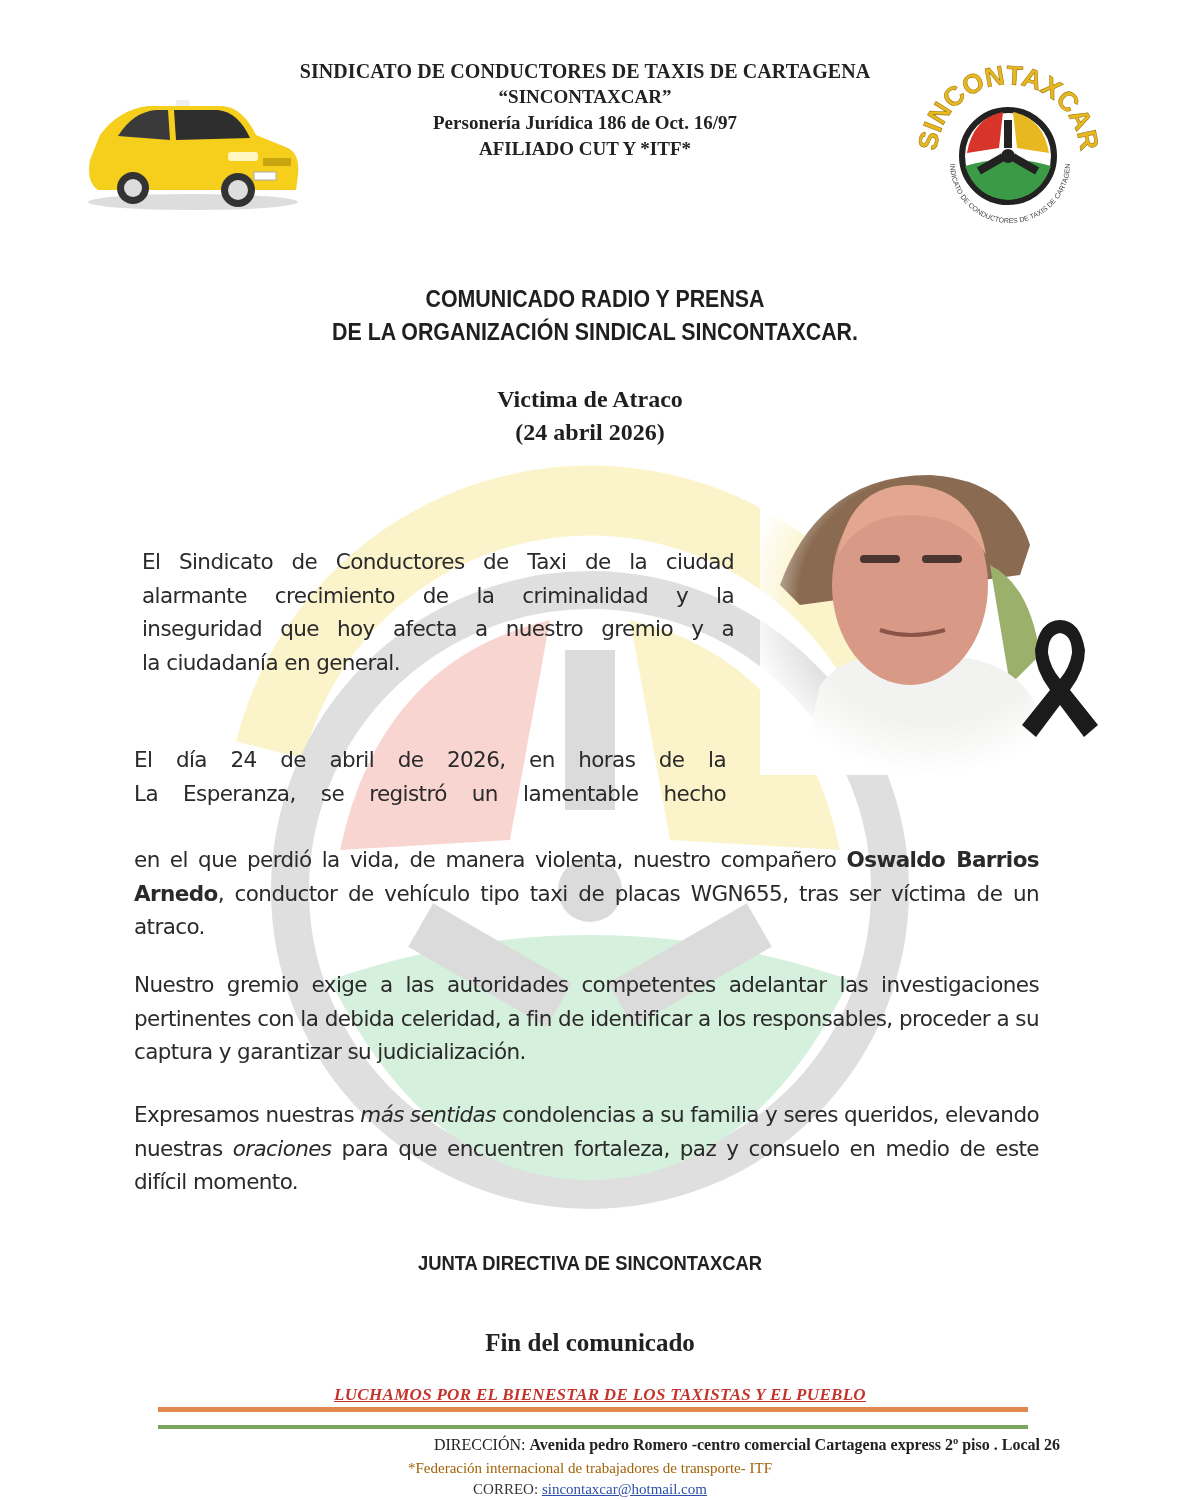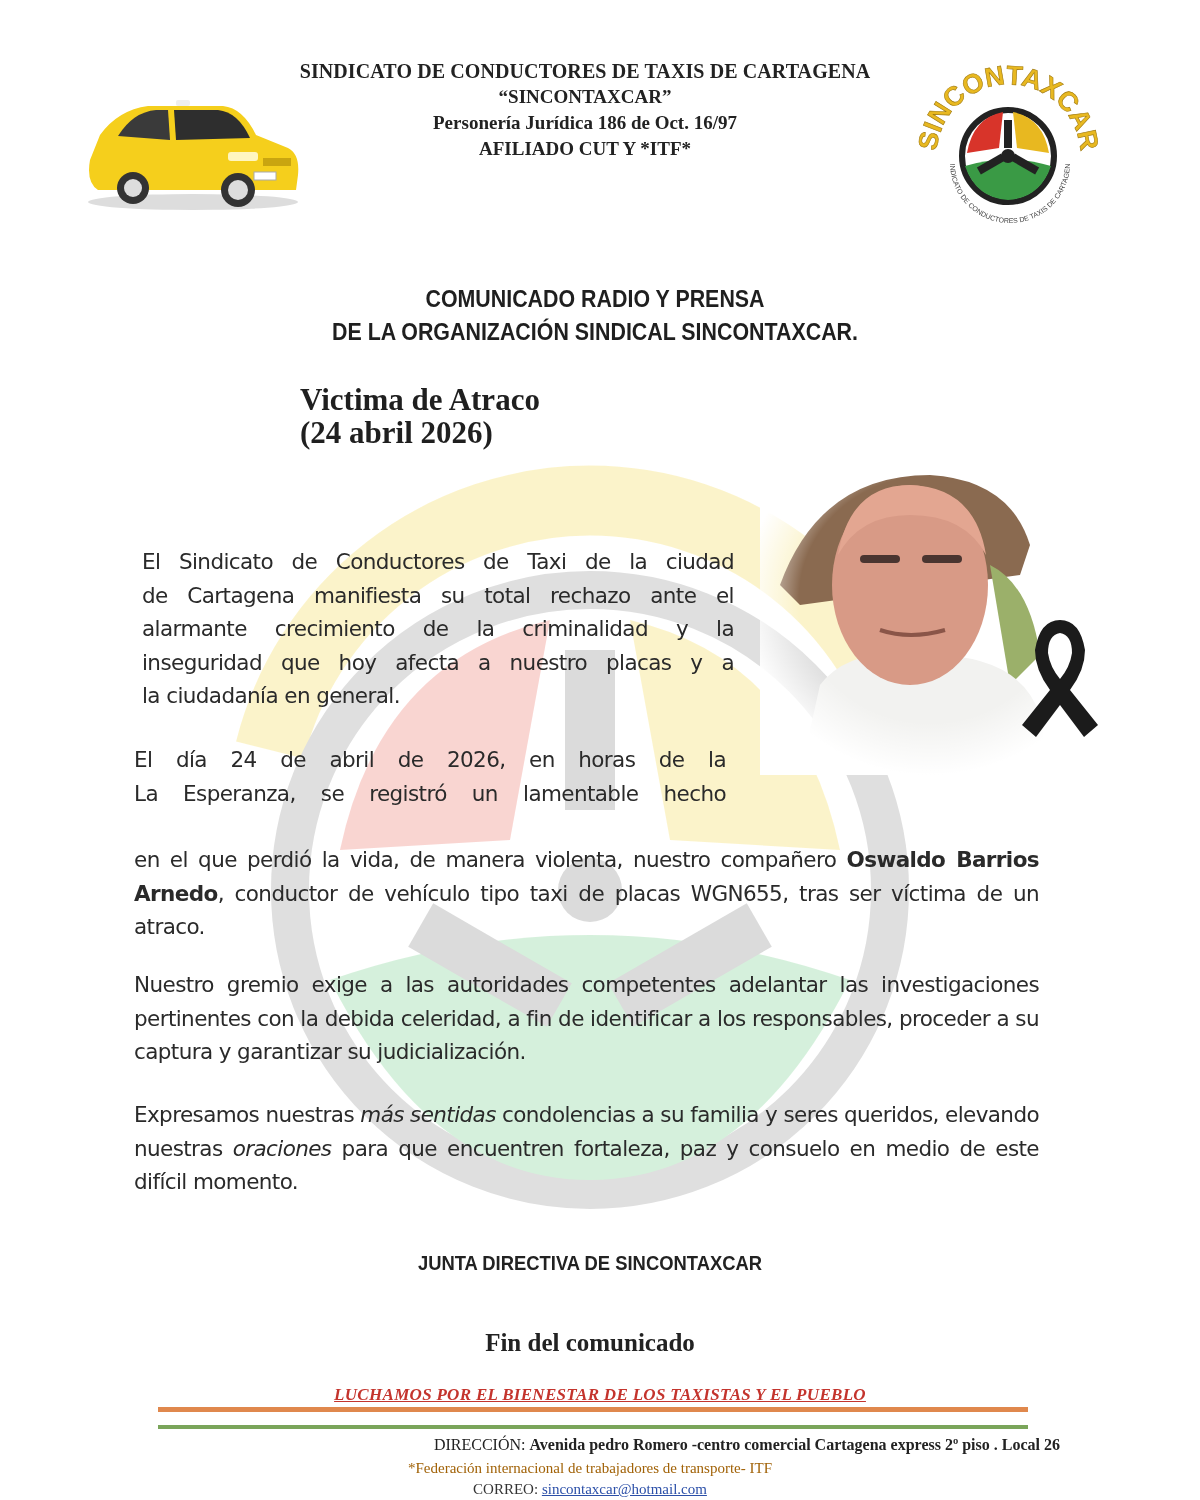--- a/index.html
+++ b/index.html
@@ -10,21 +10,21 @@
   .abs { position: absolute; }
 
   
   .taxi { left: 78px; top: 90px; width: 225px; height: 125px; }
   .hdr { left: 230px; top: 58px; width: 710px; text-align: center; font-weight: bold; font-size: 19px; line-height: 26px; color: #222; }
   .hdr .l1 { font-size: 20px; letter-spacing: 0.1px; }
   .logo { left: 915px; top: 48px; width: 185px; height: 180px; }
 
   
   .title { left: 200px; top: 283px; width: 790px; text-align: center; font-family: "Liberation Sans", sans-serif; font-weight: bold; font-size: 23px; line-height: 33px; color: #1f1f1f; transform: scaleX(0.93); transform-origin: center; }
-  .subtitle { left: 300px; top: 383px; width: 580px; font-weight: bold; font-size: 31px; line-height: 33px; color: #1f1f1f; }
+  .subtitle { left: 300px; top: 383px; width: 580px; text-align: center; font-weight: bold; font-size: 24px; line-height: 33px; color: #1f1f1f; }
 
   
   .watermark { left: 150px; top: 420px; width: 880px; height: 820px; opacity: 0.23; }
 
   
   .photo { left: 760px; top: 455px; width: 340px; height: 320px; }
 
   
   .para { font-family: "DejaVu Sans", sans-serif; font-size: 21.5px; line-height: 33.5px; color: #2a2a2a; text-align: justify; letter-spacing: -0.6px; }
   .p1 { left: 142px; top: 545px; width: 592px; }
@@ -133,23 +133,22 @@
   <rect x="162" y="100" width="40" height="8" rx="4" fill="#4a3530"></rect>
   <path d="M120,175 Q150,185 185,175" stroke="#8a5548" stroke-width="4" fill="none"></path>
   <rect x="0" y="0" width="340" height="320" fill="url(#fade)"></rect>
   <g fill="#1b1b1b">
     <path d="M300,165 Q280,165 275,195 Q275,215 290,235 L262,270 L276,282 L300,250 L324,282 L338,270 L310,235 Q325,215 325,195 Q320,165 300,165 Z M300,178 Q312,180 312,198 Q310,212 300,224 Q290,212 288,198 Q288,180 300,178 Z" fill-rule="evenodd"></path>
   </g>
 </svg>
 
 <div class="abs para p1">
   <div>El Sindicato de Conductores de Taxi de la ciudad</div>
-  <div>de Cartagena manifiesta su total rechazo ante el</div>
   <div>alarmante crecimiento de la criminalidad y la</div>
-  <div>inseguridad que hoy afecta a nuestro placas y a</div>
+  <div>inseguridad que hoy afecta a nuestro gremio y a</div>
   <div class="last">la ciudadanía en general.</div>
 </div>
 
 <div class="abs para p2a">
   <div>El día 24 de abril de 2026, en horas de la</div>
   <div>La Esperanza, se registró un lamentable hecho</div>
 </div>
 <div class="abs para p2b">
   <span>en el que perdió la vida, de manera violenta, nuestro compañero </span><b>Oswaldo Barrios Arnedo</b><span>, conductor de vehículo tipo taxi de placas WGN655, tras ser víctima de un atraco.</span>
 </div>

